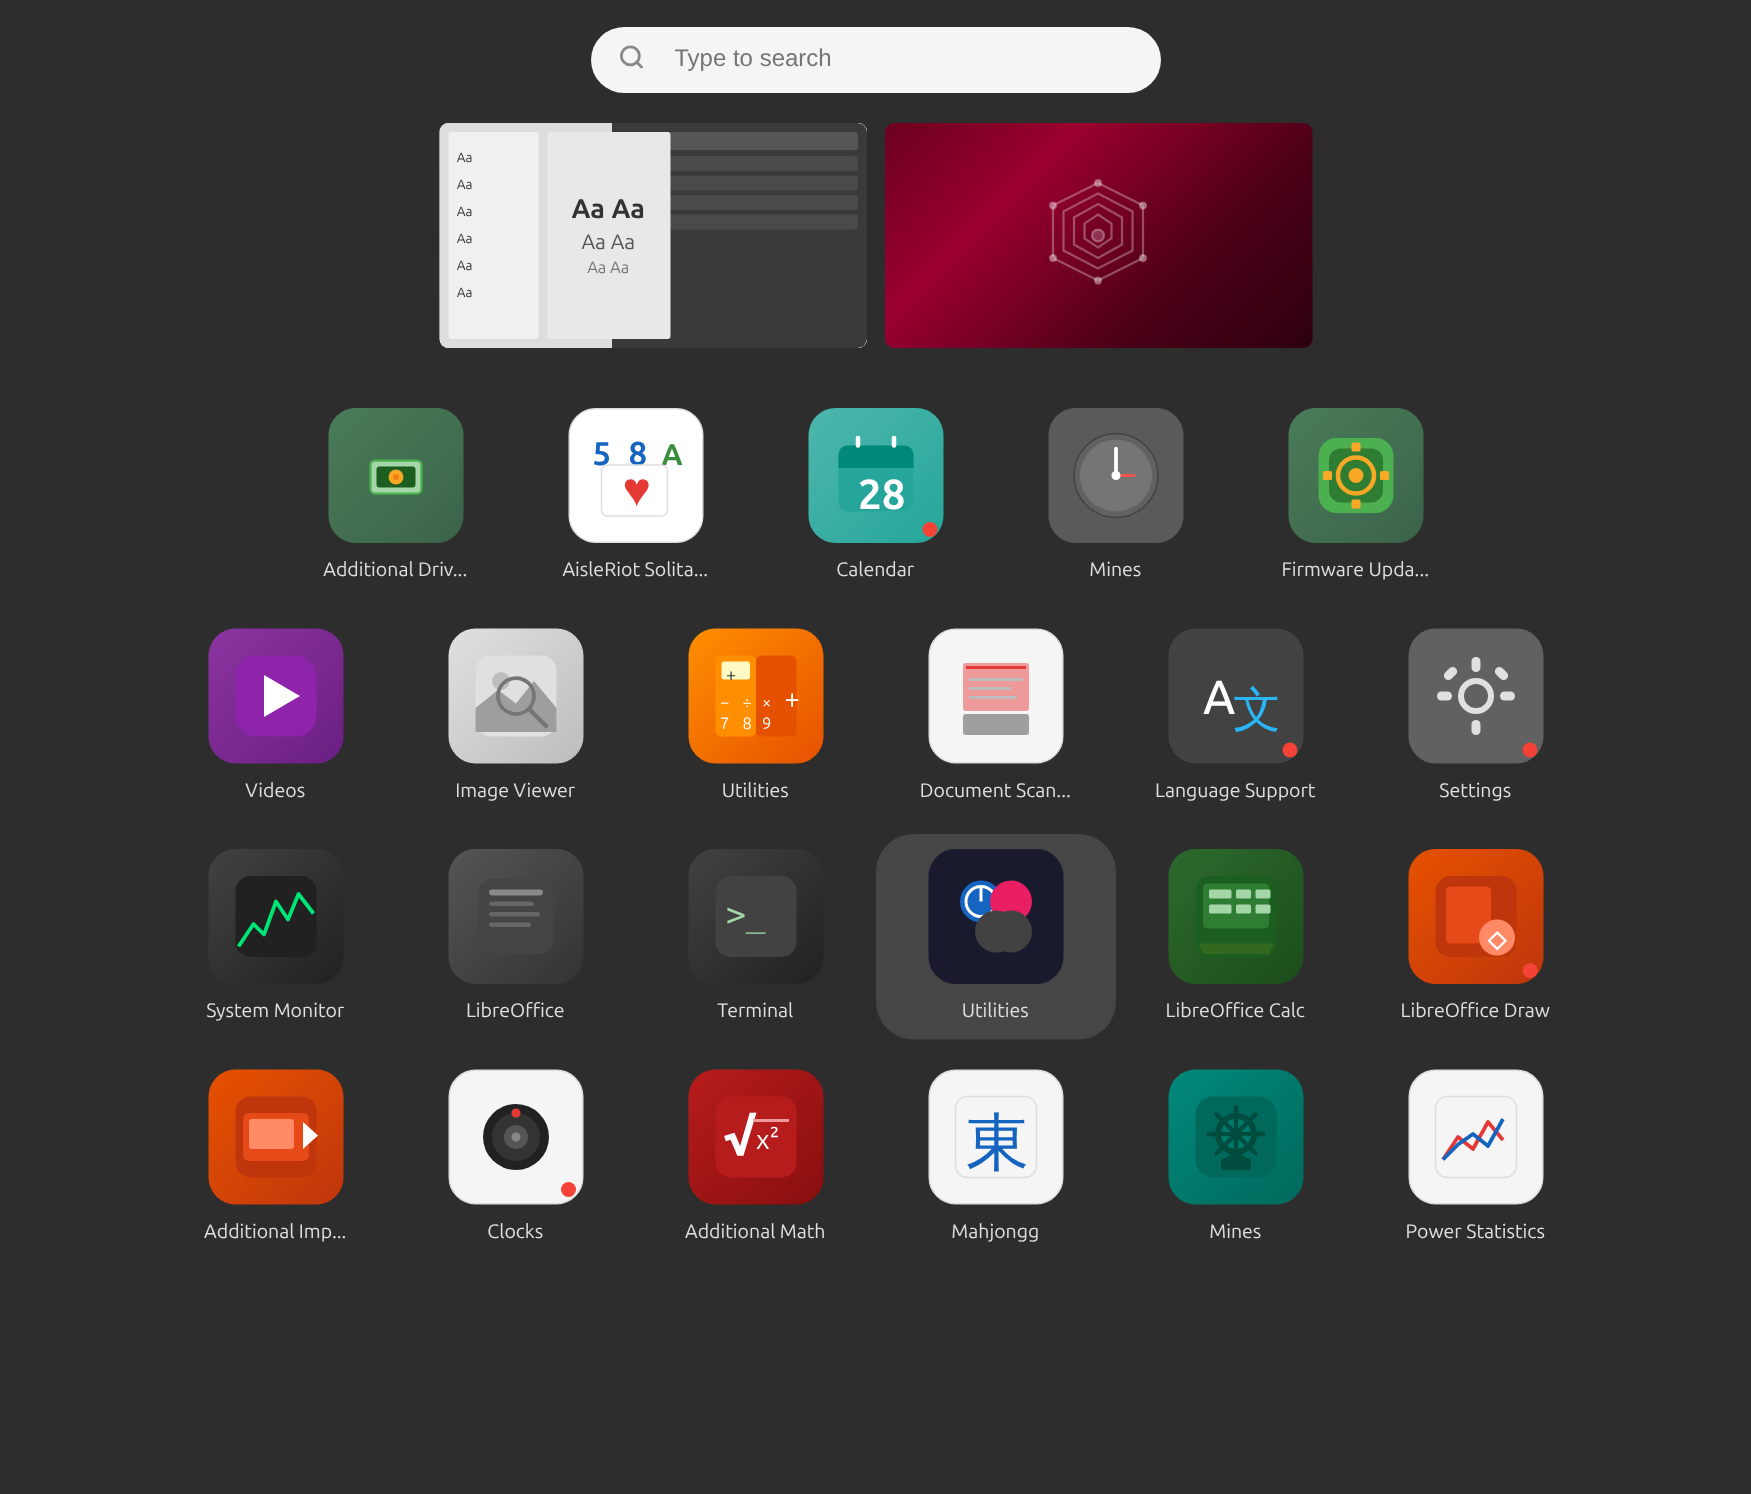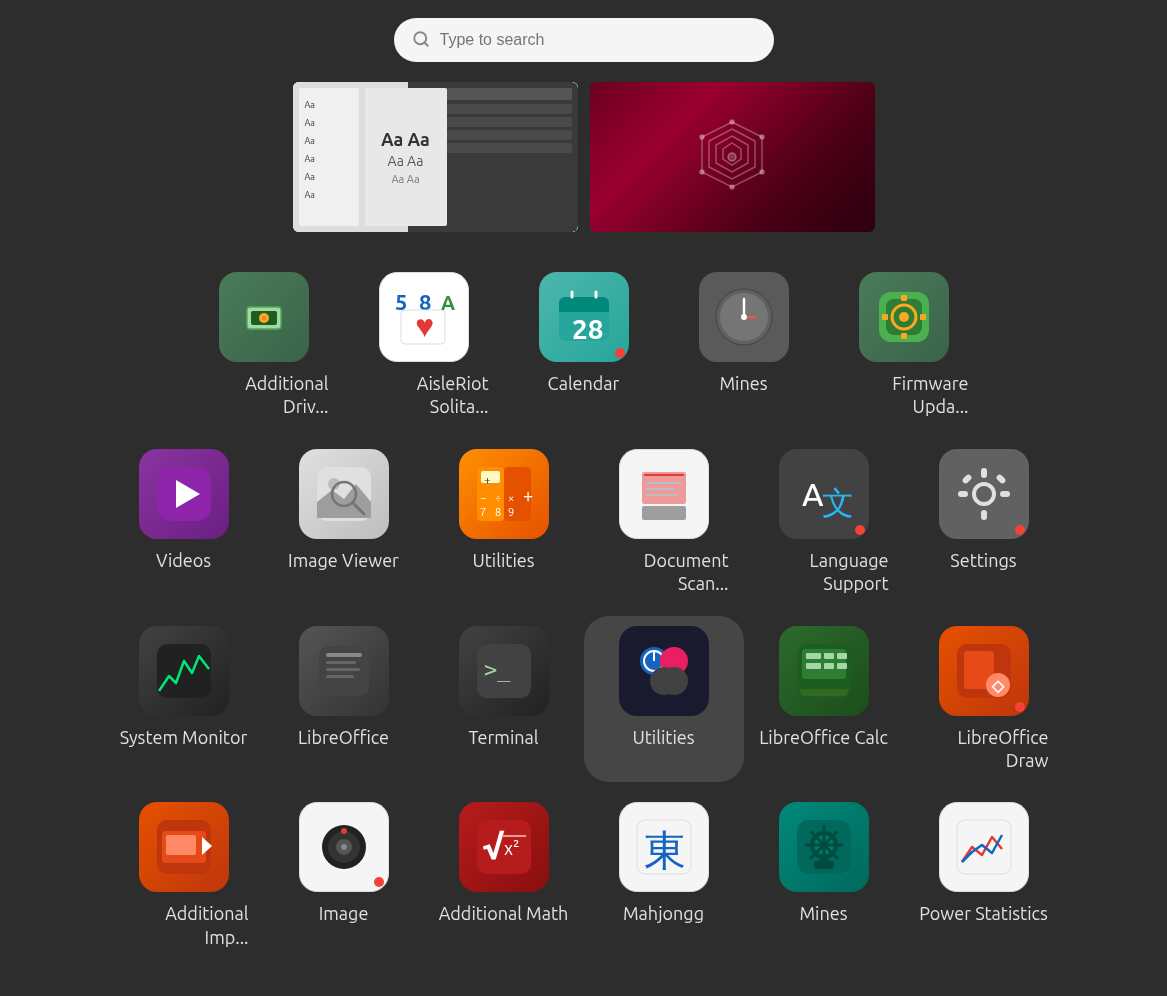--- a/index.html
+++ b/index.html
@@ -20,21 +20,21 @@
       margin-bottom: 20px;
     }
     .search-bar {
       display: flex;
       align-items: center;
       background: #f5f5f5;
       border-radius: 30px;
       width: 380px;
       height: 44px;
       padding: 0 18px;
-      gap: 10px;
+      gap: 20px;
     }
     .search-icon-svg {
       color: #888;
       flex-shrink: 0;
     }
     .search-input {
       border: none;
       background: transparent;
       font-size: 16px;
       color: #555;
@@ -106,22 +106,22 @@
       display: flex;
       align-items: center;
       justify-content: center;
       font-size: 36px;
       position: relative;
       overflow: hidden;
       flex-shrink: 0;
     }
     .app-label {
       color: #e0e0e0;
-      font-size: 18px;
-      text-align: right;
+      font-size: 13px;
+      text-align: center;
       line-height: 1.3;
       max-width: 130px;
       word-break: break-word;
     }
 
     
     .icon-additional-drivers {
       background: linear-gradient(135deg, #4a7c59 0%, #3a6349 100%);
     }
     .icon-aisleriot {
@@ -523,21 +523,21 @@
           <svg width="60" height="60" viewBox="0 0 60 60" fill="none">
       <rect x="3" y="3" width="54" height="54" rx="12" fill="#f5f5f5"></rect>
       <circle cx="30" cy="30" r="22" fill="#212121"></circle>
       <circle cx="30" cy="30" r="16" fill="#333"></circle>
       <circle cx="30" cy="30" r="8" fill="#555"></circle>
       <circle cx="30" cy="30" r="3" fill="#888"></circle>
       <circle cx="30" cy="14" r="3" fill="#e53935"></circle>
     </svg>
           <div class="dot"></div>
         </div>
-        <div class="app-label">Image</div>
+        <div class="app-label">Clocks</div>
       </div>
       <div class="app-item">
         <div class="app-icon icon-math">
           <svg width="60" height="60" viewBox="0 0 60 60" fill="none">
       <rect x="3" y="3" width="54" height="54" rx="10" fill="#b71c1c"></rect>
       <text x="8" y="42" font-size="36" fill="white" font-weight="bold">√</text>
       <rect x="28" y="18" width="24" height="2" fill="#ef9a9a"></rect>
       <text x="30" y="38" font-size="18" fill="white">x²</text>
     </svg>
         </div>

